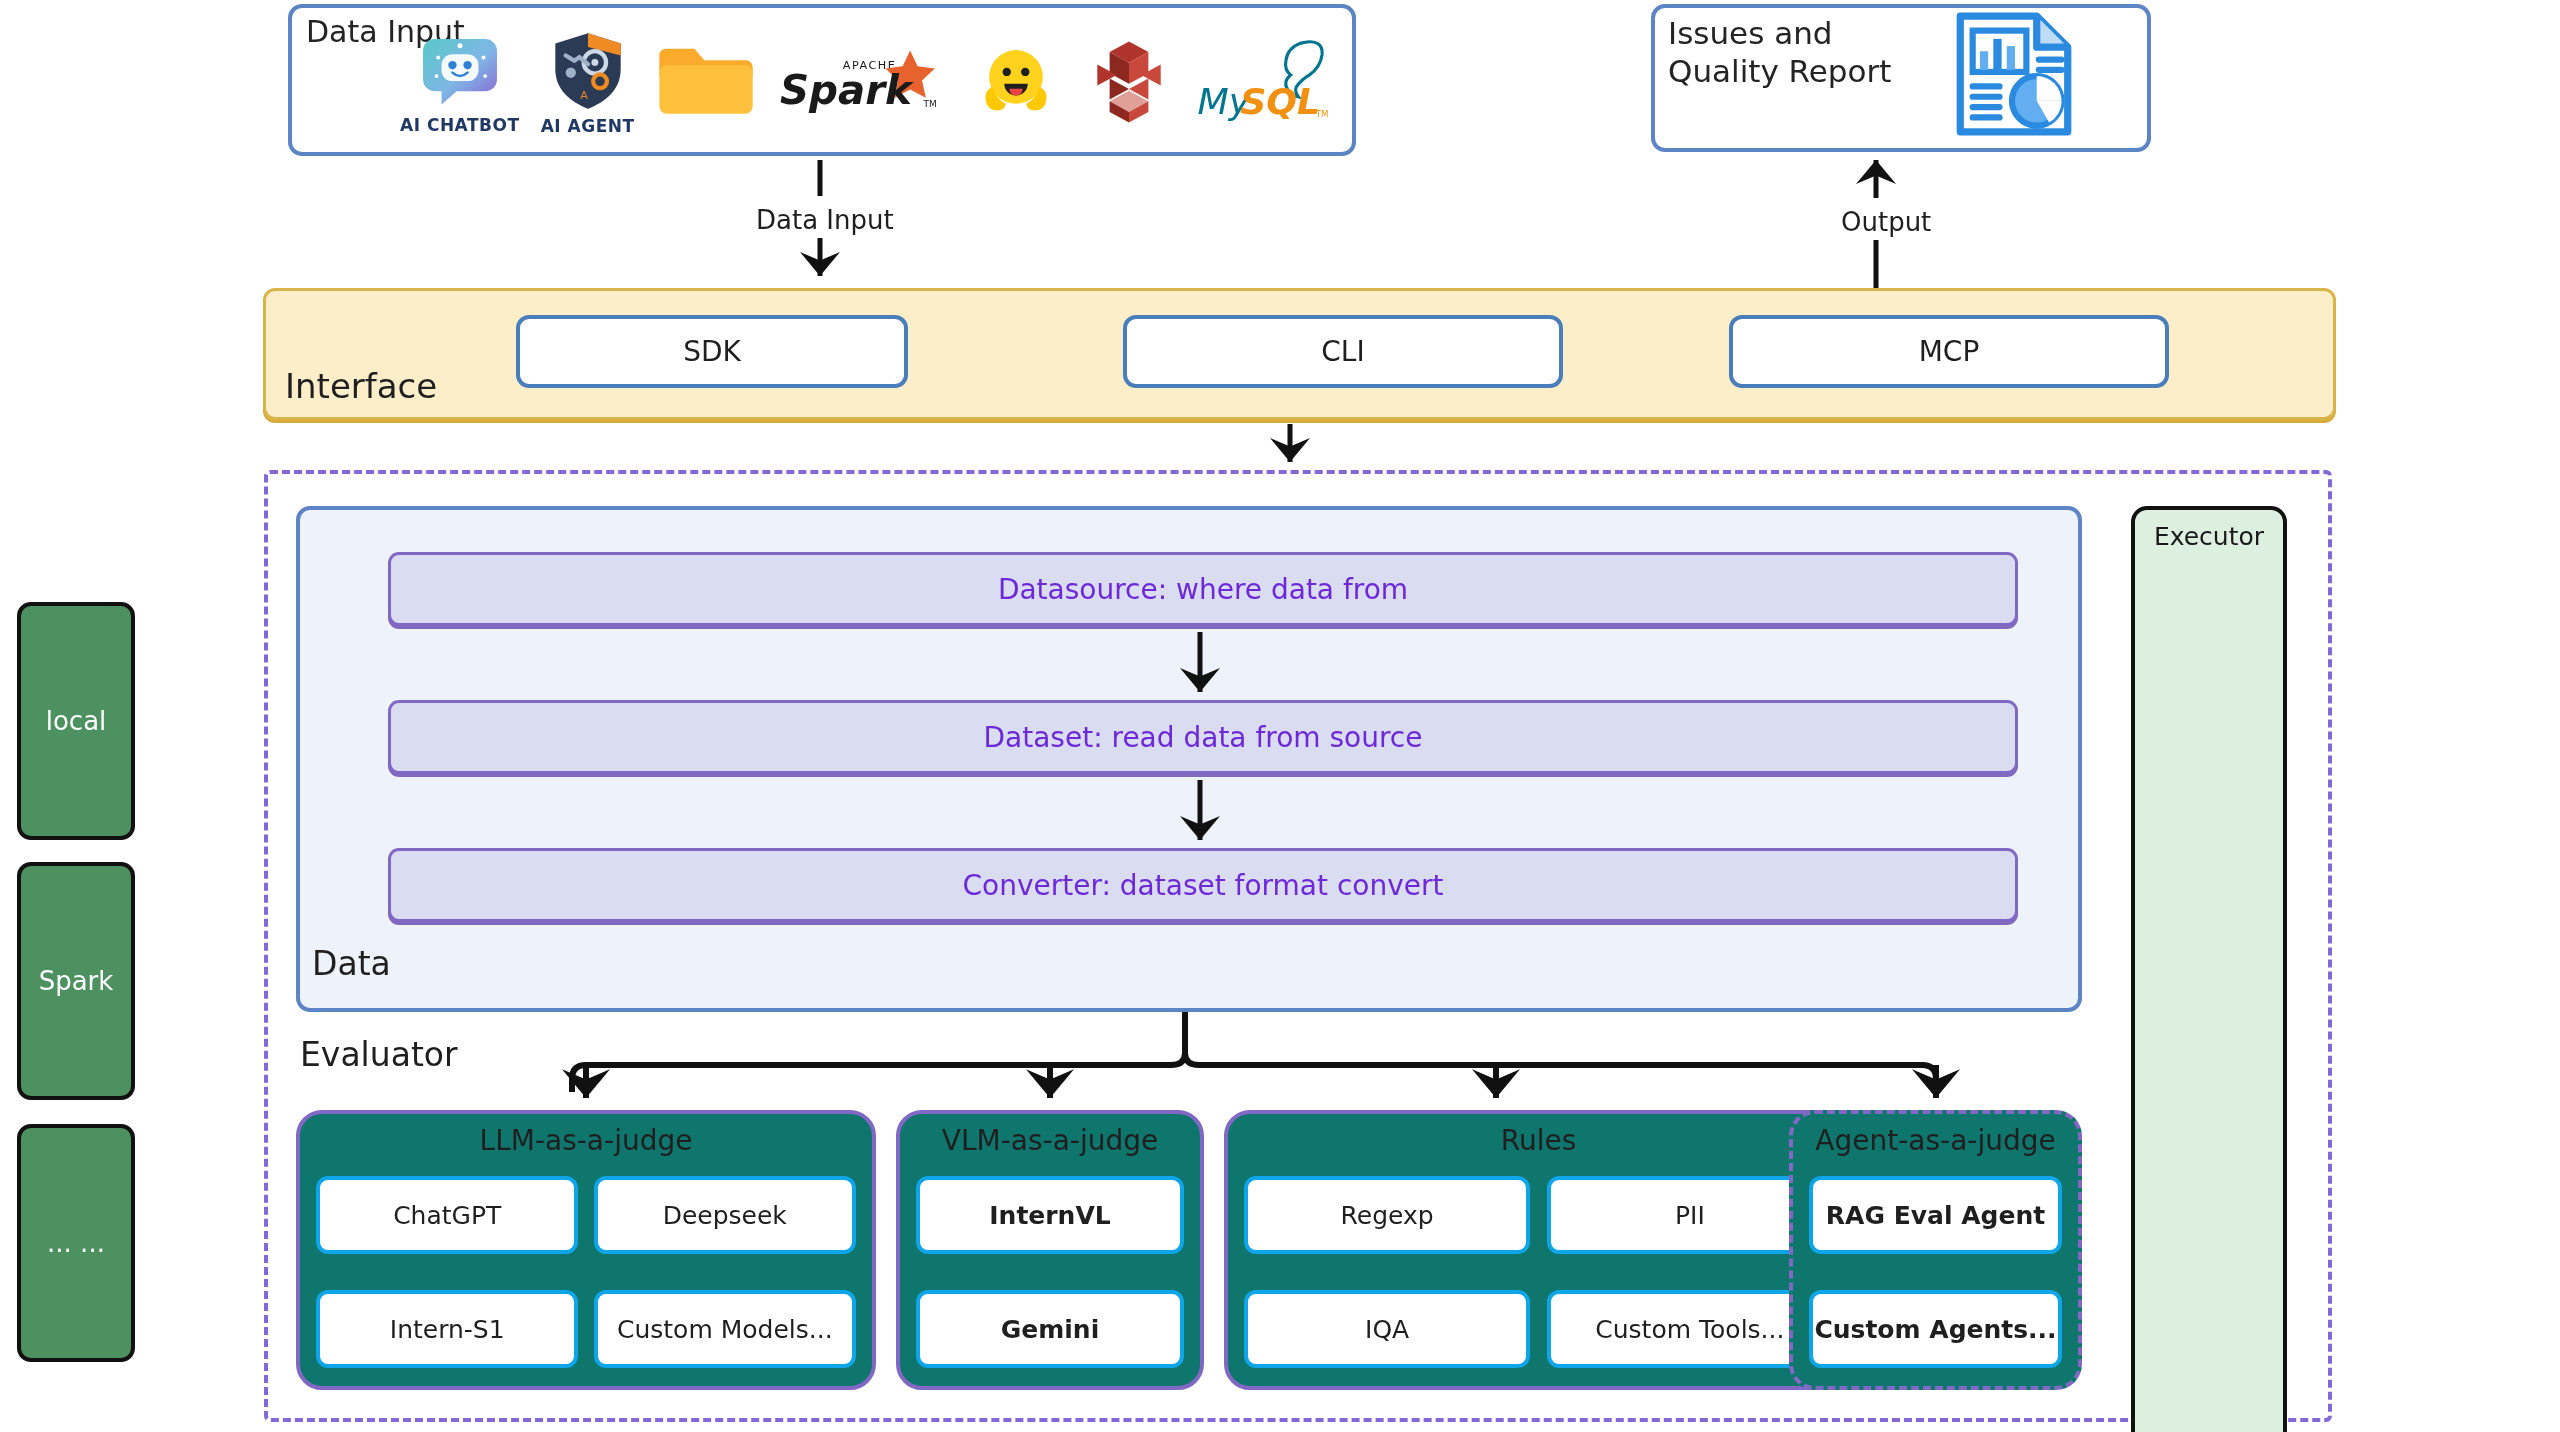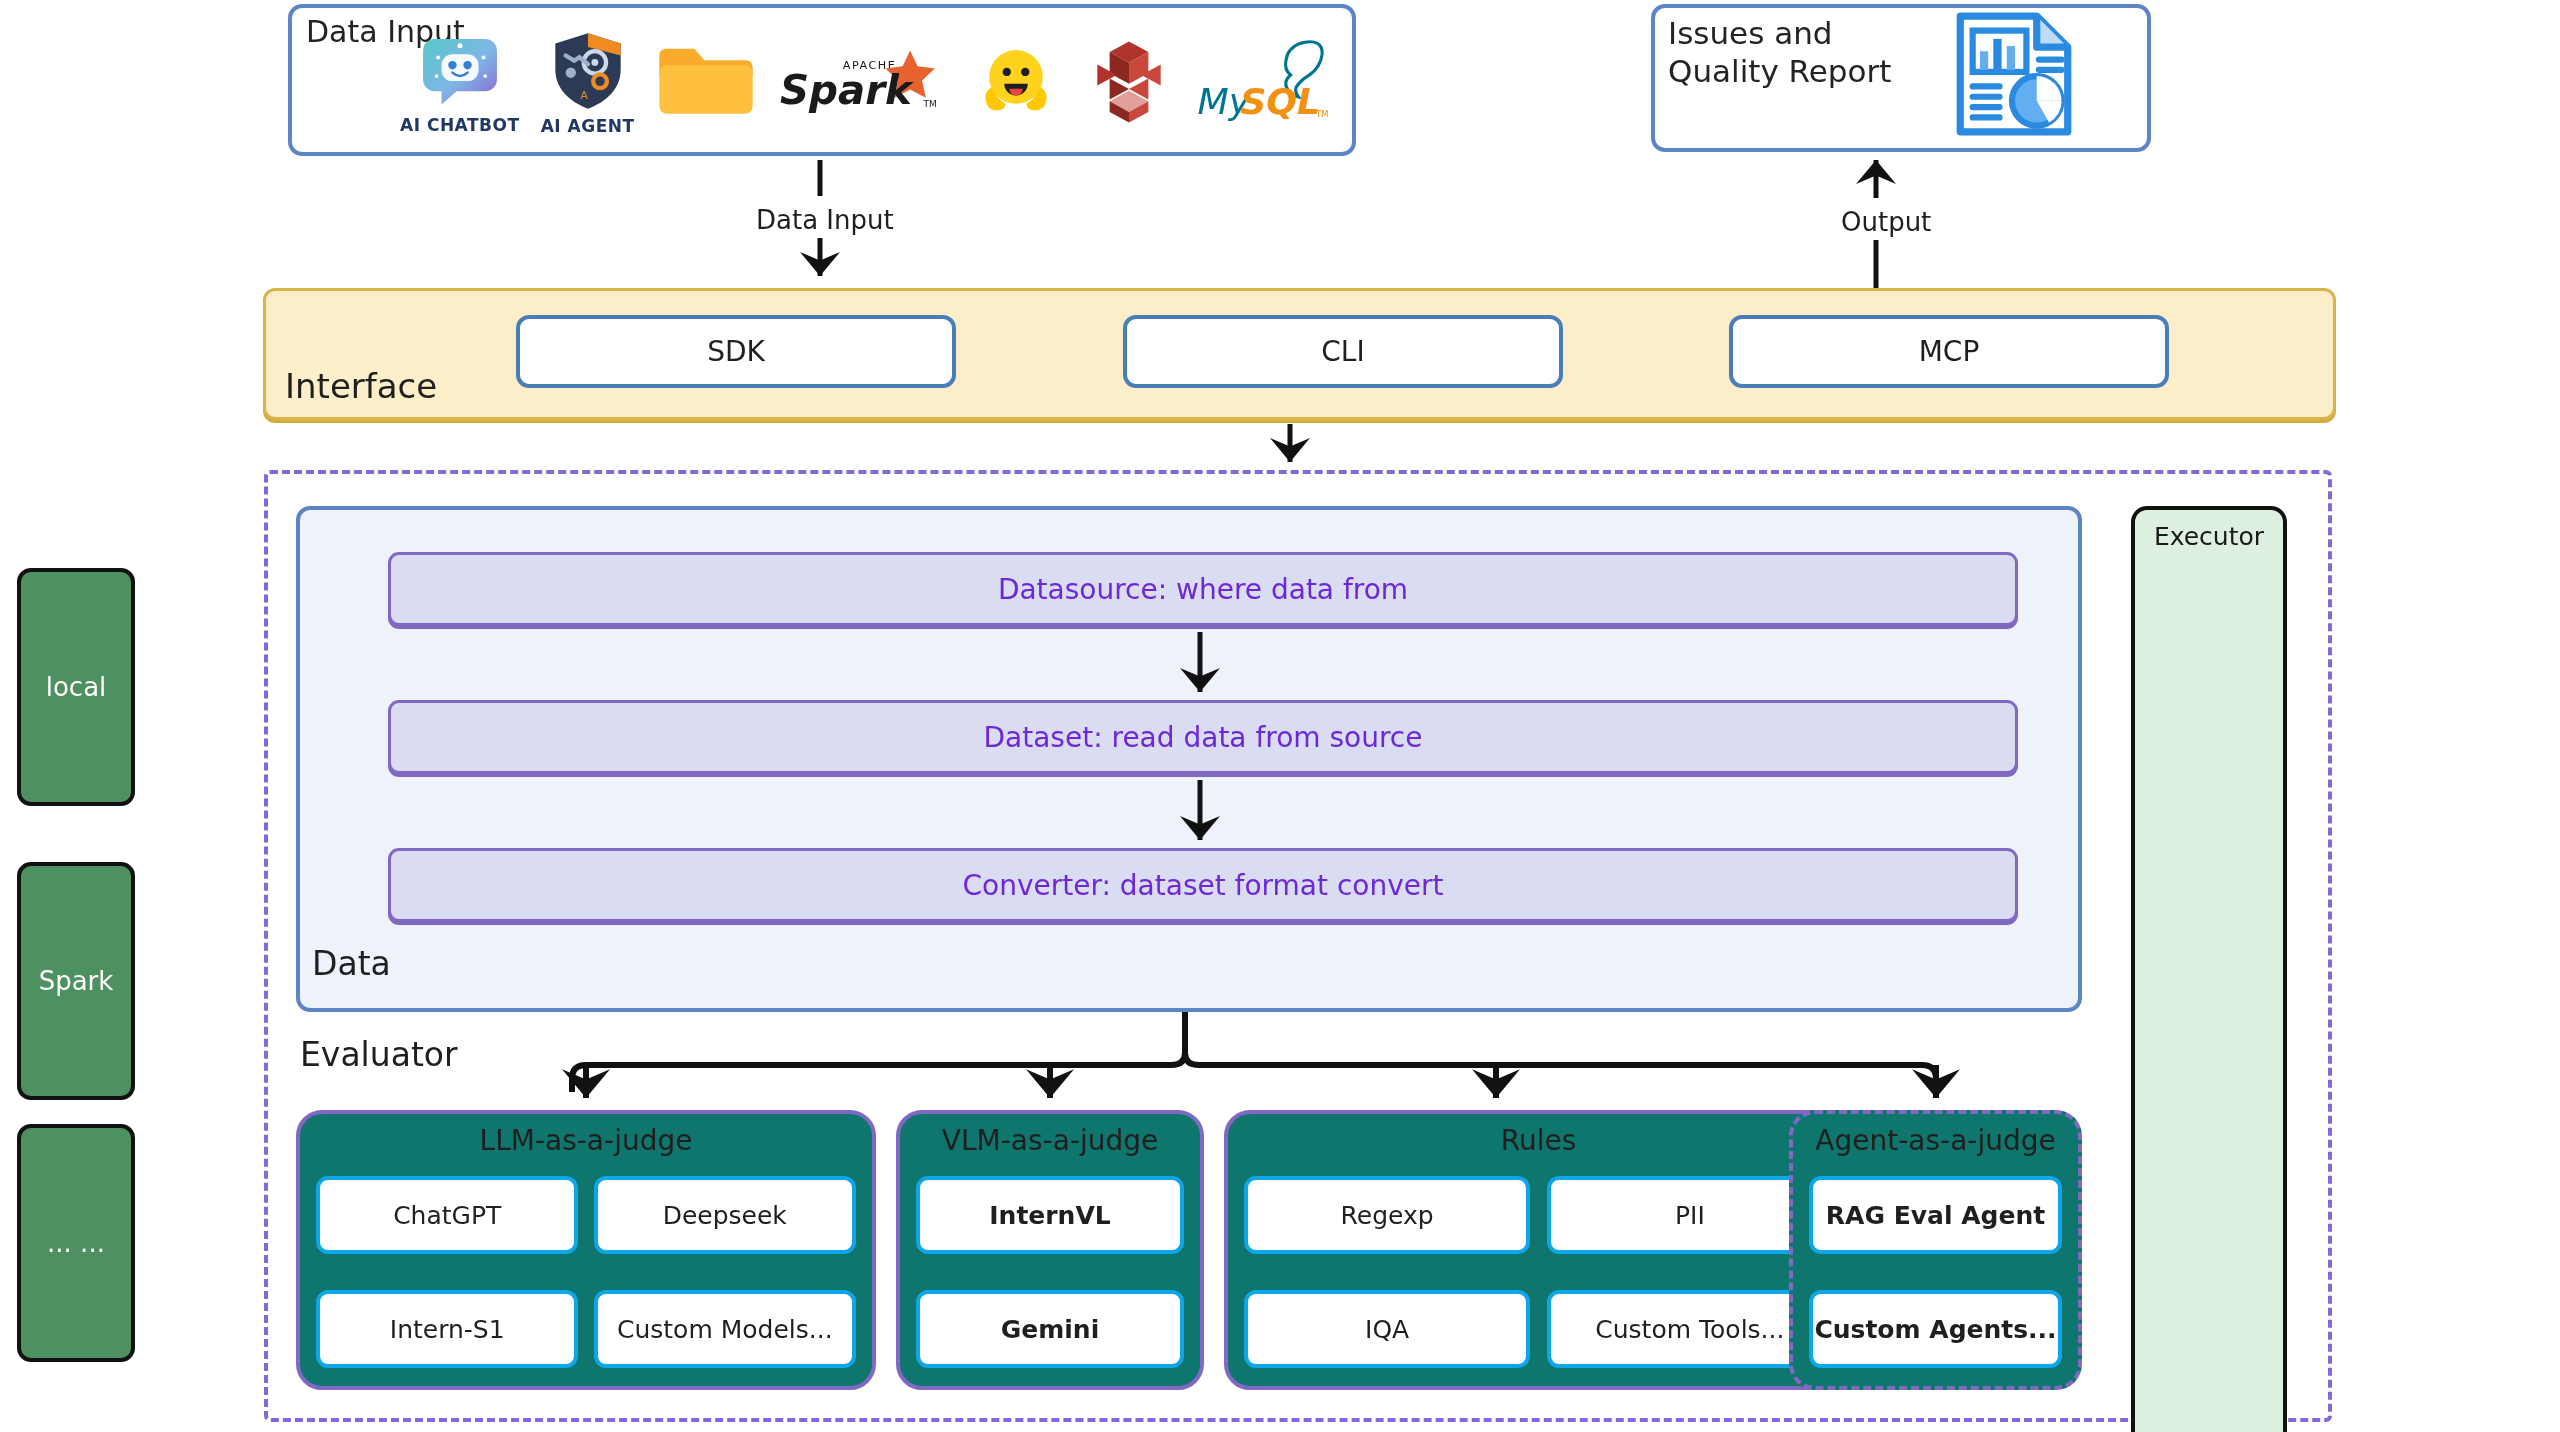--- a/index.html
+++ b/index.html
@@ -63,21 +63,21 @@
     font-size: 34px; color: #1f1f1f;
   }
   .iface-btn {
     top: 315px; height: 73px;
     background: #ffffff;
     border: 4px solid #4a7ebb;
     border-radius: 13px;
     display: flex; align-items: center; justify-content: center;
     font-size: 28px; color: #1f1f1f;
   }
-  #iface-sdk { left: 516px;  width: 440px; }
+  #iface-sdk { left: 516px;  width: 392px; }
   #iface-cli { left: 1123px; width: 440px; }
   #iface-mcp { left: 1729px; width: 440px; }
 
   
   #outer-dashed {
     left: 264px; top: 470px; width: 2068px; height: 952px;
     border: 4px dashed #8468d8;
     border-radius: 6px;
     background: transparent;
   }
@@ -157,21 +157,21 @@
     text-align: center; font-size: 25px; color: #1a1a1a;
   }
   .exec-chip {
     left: 17px; width: 118px; height: 238px;
     background: #4e9160;
     border: 4px solid #111111;
     border-radius: 14px;
     display: flex; align-items: center; justify-content: center;
     font-size: 26px; color: #ffffff;
   }
-  #exec-0 { top: 568px; }
+  #exec-0 { top: 602px; }
   #exec-1 { top: 862px; }
   #exec-2 { top: 1124px; }
 
   
   .conn-label { font-size: 26px; color: #1f1f1f; }
   #lbl-data-input { left: 756px; top: 205px; }
   #lbl-output     { left: 1841px; top: 207px; }
 
   svg.overlay { left: 0; top: 0; width: 2560px; height: 1432px; pointer-events: none; }
 </style>

